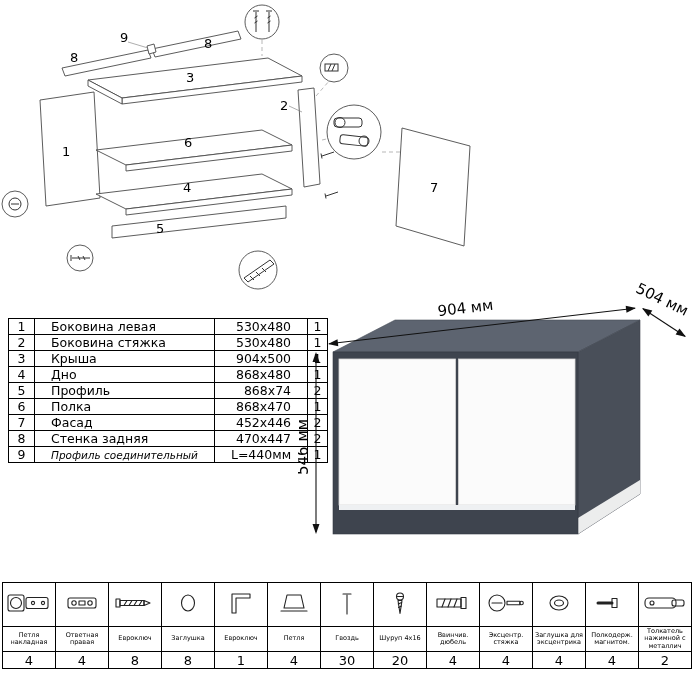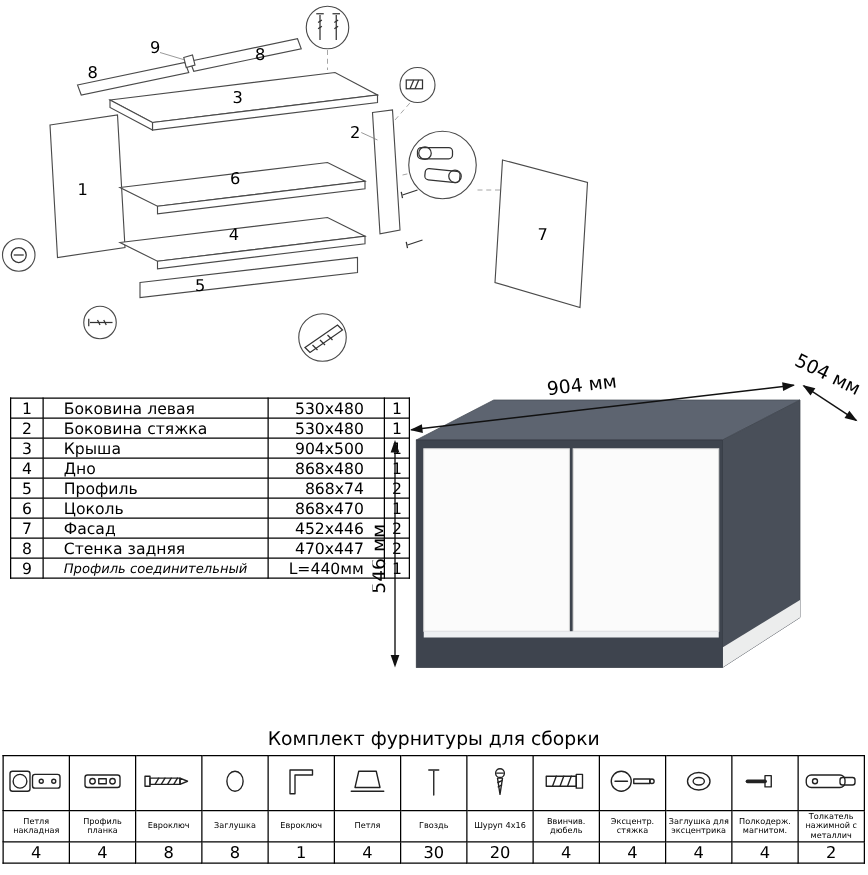--- a/index.html
+++ b/index.html
@@ -169,21 +169,21 @@
           <td class="c-qty">1</td>
         </tr>
         <tr>
           <td class="c-num">5</td>
           <td class="c-name">Профиль</td>
           <td class="c-size">868x74</td>
           <td class="c-qty">2</td>
         </tr>
         <tr>
           <td class="c-num">6</td>
-          <td class="c-name">Цоколь</td>
+          <td class="c-name">Полка</td>
           <td class="c-size">868x470</td>
           <td class="c-qty">1</td>
         </tr>
         <tr>
           <td class="c-num">7</td>
           <td class="c-name">Фасад</td>
           <td class="c-size">452x446</td>
           <td class="c-qty">2</td>
         </tr>
         <tr>
@@ -232,21 +232,20 @@
 
     <g stroke="#111" stroke-width="1.1">
       <line x1="345" y1="26.7" x2="387" y2="54.3"></line>
       <polygon points="344,26 350.4,34.4 354.3,28.6" fill="#111" stroke="none"></polygon>
       <polygon points="388,55 377.6,52.4 381.5,46.6" fill="#111" stroke="none"></polygon>
     </g>
     <text class="dim" x="362" y="22" text-anchor="middle" transform="rotate(26 362 22)">504 мм</text>
   </svg>
 
   <div class="hw">
-    <div class="hw-title">Комплект фурнитуры для сборки</div>
     <table>
       <tbody>
         <tr id="hw-icons">
             <td class="icon-cell"><svg width="46" height="30" viewBox="0 0 46 30">
                 <g stroke="#222" stroke-width="1.1" fill="none" stroke-linejoin="round" stroke-linecap="round">
                   <rect x="2" y="7" width="16" height="16" rx="2"></rect>
                   <circle cx="10" cy="15" r="5.5"></circle>
                   <rect x="20" y="9.5" width="22" height="11" rx="2"></rect>
                   <circle cx="27" cy="15" r="1.6"></circle>
                   <circle cx="37" cy="15" r="1.6"></circle>
@@ -334,21 +333,21 @@
             <td class="icon-cell"><svg width="46" height="30" viewBox="0 0 46 30">
                 <g stroke="#222" stroke-width="1.1" fill="none" stroke-linejoin="round" stroke-linecap="round">
                   <rect x="3" y="10" width="31" height="10" rx="4"></rect>
                   <rect x="30" y="12" width="12" height="6" rx="2"></rect>
                   <circle cx="10" cy="15" r="2"></circle>
                 </g>
               </svg></td>
           </tr>
         <tr id="hw-labels">
             <td class="label-cell">Петля накладная</td>
-            <td class="label-cell">Профиль планка</td>
+            <td class="label-cell">Ответная правая</td>
             <td class="label-cell">Евроключ</td>
             <td class="label-cell">Заглушка</td>
             <td class="label-cell">Евроключ</td>
             <td class="label-cell">Петля</td>
             <td class="label-cell">Гвоздь</td>
             <td class="label-cell">Шуруп 4x16</td>
             <td class="label-cell">Ввинчив. дюбель</td>
             <td class="label-cell">Эксцентр. стяжка</td>
             <td class="label-cell">Заглушка для эксцентрика</td>
             <td class="label-cell">Полкодерж. магнитом.</td>

